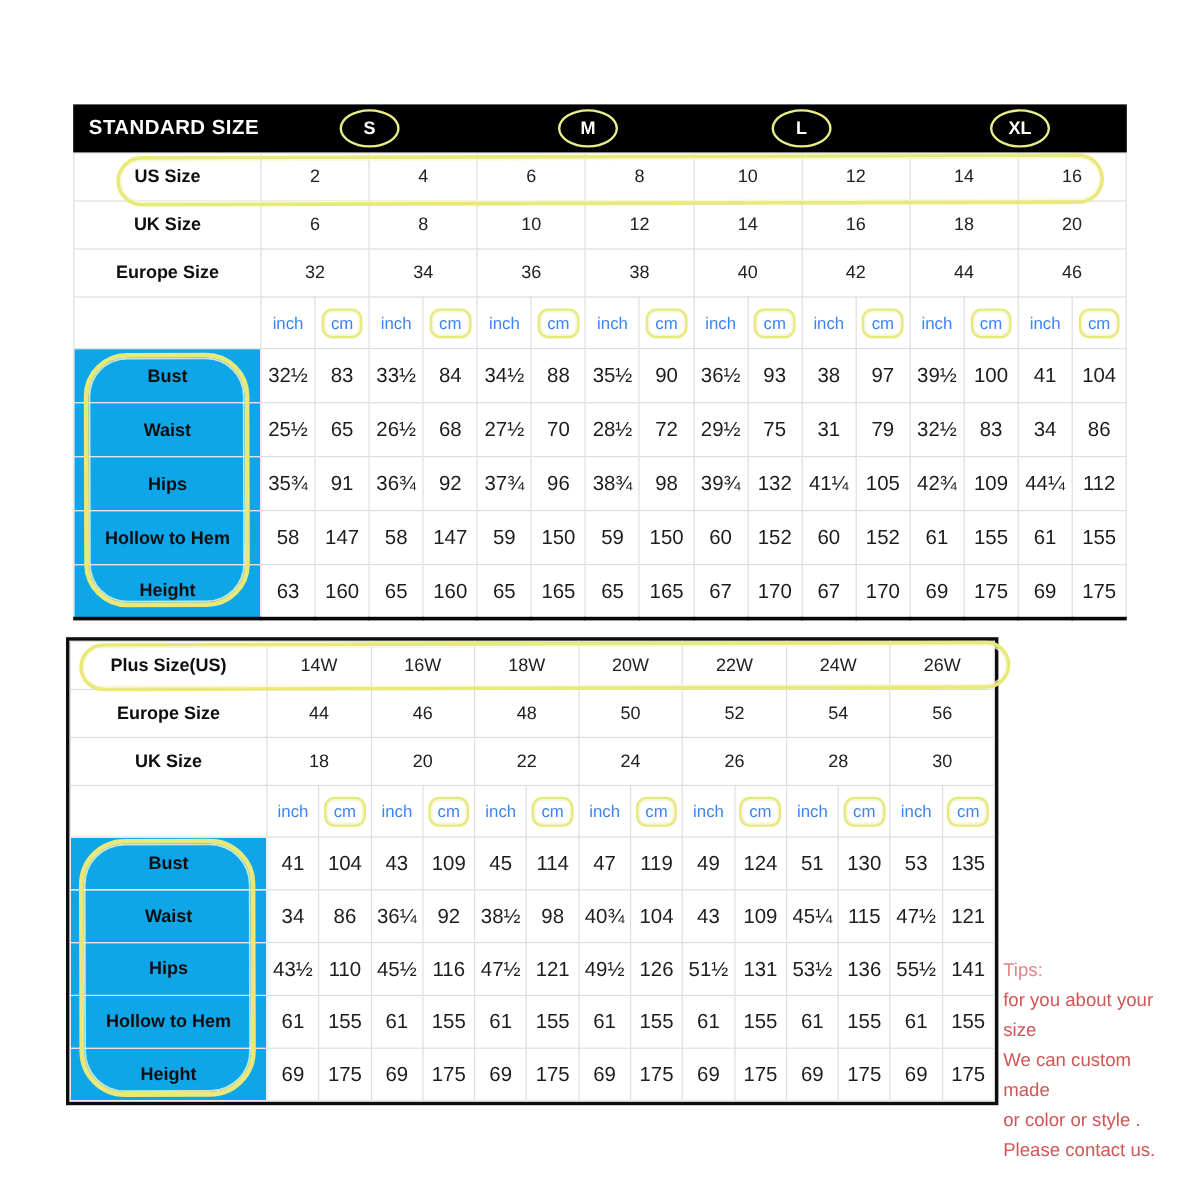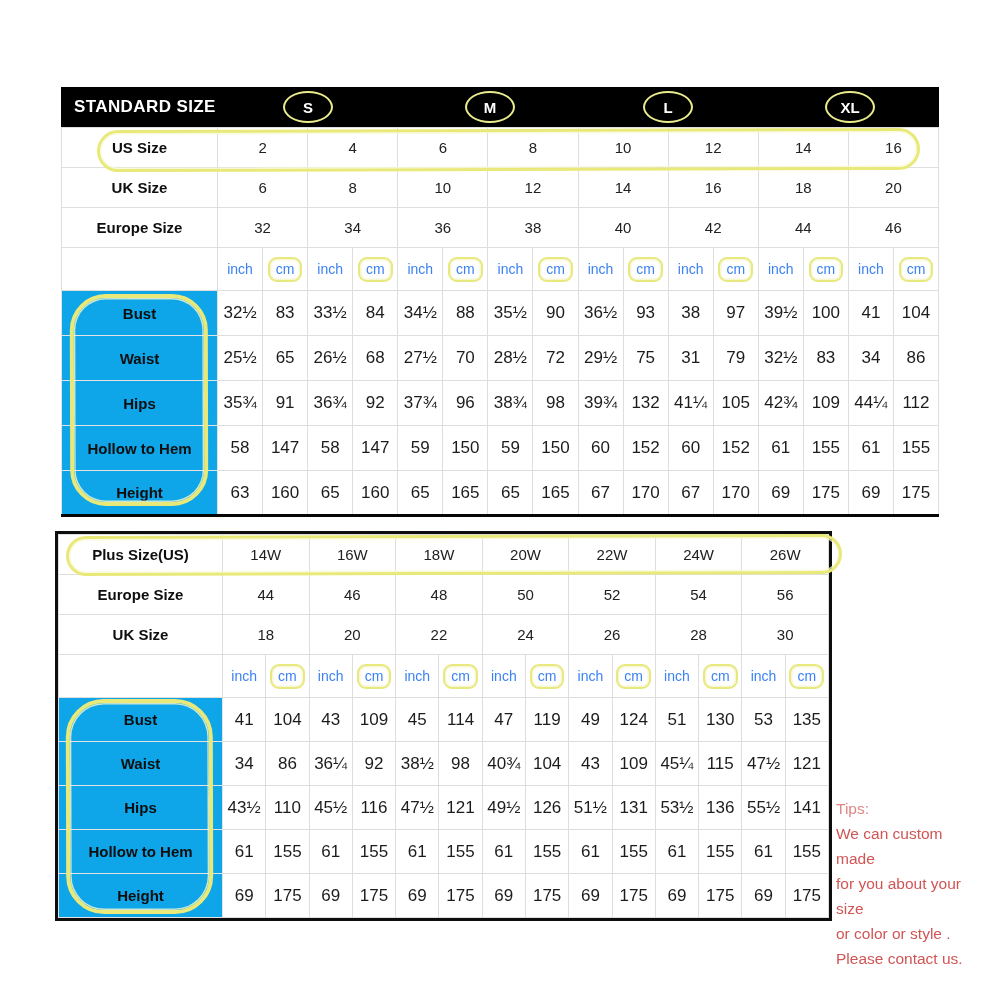--- a/index.html
+++ b/index.html
@@ -384,17 +384,17 @@
           <td class="num">175</td>
         </tr>
       </tbody>
     </table>
   <div class="hl hl-plus-row"></div>
   <div class="hl hl-lbl-col"></div>
 </div>
 
 <div class="tips">
   <div class="tips-title">Tips:</div>
+  <div class="tips-line">for you about your size</div>
   <div class="tips-line">We can custom made</div>
-  <div class="tips-line">for you about your size</div>
   <div class="tips-line">or color or style .</div>
   <div class="tips-line">Please contact us.</div>
 </div>
 
 </body></html>

